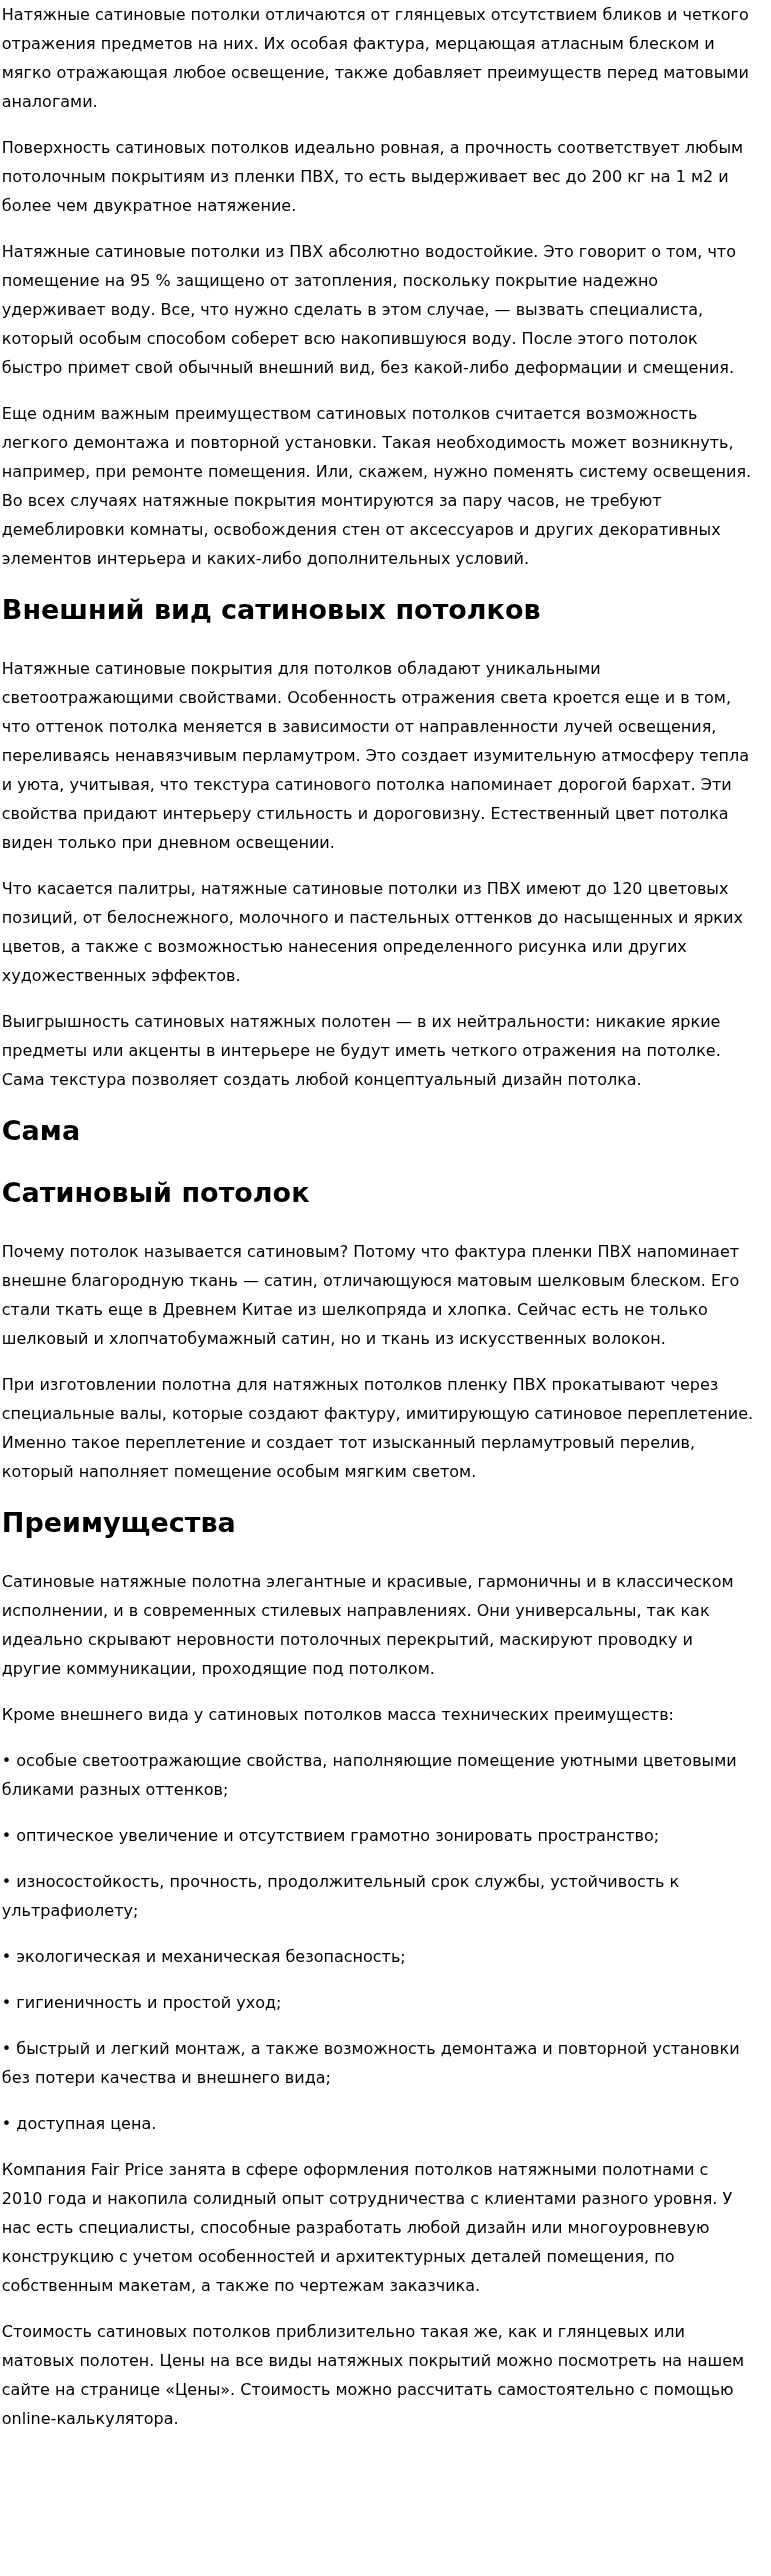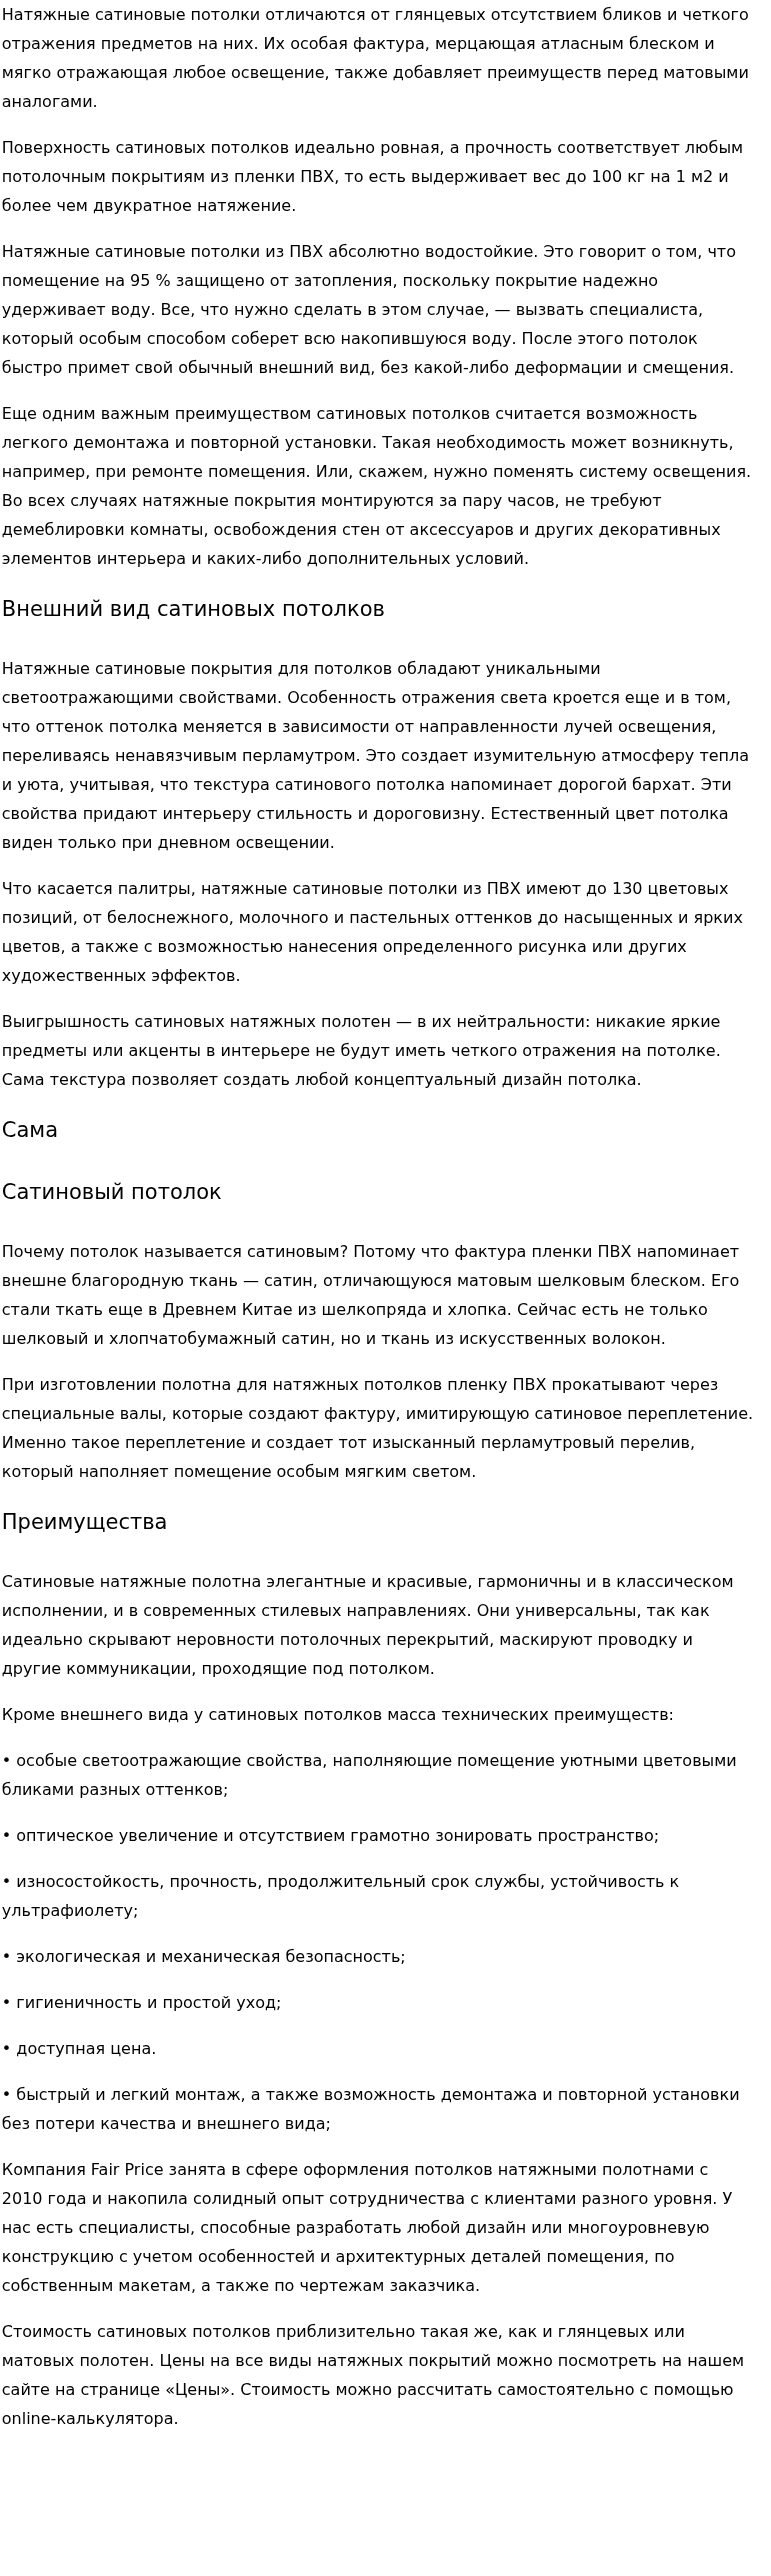--- a/index.html
+++ b/index.html
@@ -17,59 +17,59 @@
   main.article {
     box-sizing: border-box;
     width: 771px;
     padding-left: 1.8px;
     padding-right: 1.2px;
   }
   p {
     margin: 0 16px 17px 0;
   }
   h2.section-heading {
-    font-size: 21px;
-    font-weight: 400;
+    font-size: 27px;
+    font-weight: 700;
     line-height: 35px;
     margin: 19px 0 27px 0;
   }
   main.article > :last-child {
     margin-bottom: 0;
   }
 </style>
 </head>
 <body>
 
 <main class="article">
 
   <p>Натяжные сатиновые потолки отличаются от глянцевых отсутствием бликов и четкого отражения предметов на них. Их особая фактура, мерцающая атласным блеском и мягко отражающая любое освещение, также добавляет преимуществ перед матовыми аналогами.</p>
-  <p>Поверхность сатиновых потолков идеально ровная, а прочность соответствует любым потолочным покрытиям из пленки ПВХ, то есть выдерживает вес до 100 кг на 1 м2 и более чем двукратное натяжение.</p>
+  <p>Поверхность сатиновых потолков идеально ровная, а прочность соответствует любым потолочным покрытиям из пленки ПВХ, то есть выдерживает вес до 200 кг на 1 м2 и более чем двукратное натяжение.</p>
   <p>Натяжные сатиновые потолки из ПВХ абсолютно водостойкие. Это говорит о том, что помещение на 95 % защищено от затопления, поскольку покрытие надежно удерживает воду. Все, что нужно сделать в этом случае, — вызвать специалиста, который особым способом соберет всю накопившуюся воду. После этого потолок быстро примет свой обычный внешний вид, без какой-либо деформации и смещения.</p>
   <p>Еще одним важным преимуществом сатиновых потолков считается возможность легкого демонтажа и повторной установки. Такая необходимость может возникнуть, например, при ремонте помещения. Или, скажем, нужно поменять систему освещения. Во всех случаях натяжные покрытия монтируются за пару часов, не требуют демеблировки комнаты, освобождения стен от аксессуаров и других декоративных элементов интерьера и каких-либо дополнительных условий.</p>
 
   <h2 class="section-heading">Внешний вид сатиновых потолков</h2>
   <p>Натяжные сатиновые покрытия для потолков обладают уникальными светоотражающими свойствами. Особенность отражения света кроется еще и в том, что оттенок потолка меняется в зависимости от направленности лучей освещения, переливаясь ненавязчивым перламутром. Это создает изумительную атмосферу тепла и уюта, учитывая, что текстура сатинового потолка напоминает дорогой бархат. Эти свойства придают интерьеру стильность и дороговизну. Естественный цвет потолка виден только при дневном освещении.</p>
-  <p>Что касается палитры, натяжные сатиновые потолки из ПВХ имеют до 130 цветовых позиций, от белоснежного, молочного и пастельных оттенков до насыщенных и ярких цветов, а также с возможностью нанесения определенного рисунка или других художественных эффектов.</p>
+  <p>Что касается палитры, натяжные сатиновые потолки из ПВХ имеют до 120 цветовых позиций, от белоснежного, молочного и пастельных оттенков до насыщенных и ярких цветов, а также с возможностью нанесения определенного рисунка или других художественных эффектов.</p>
   <p>Выигрышность сатиновых натяжных полотен — в их нейтральности: никакие яркие предметы или акценты в интерьере не будут иметь четкого отражения на потолке. Сама текстура позволяет создать любой концептуальный дизайн потолка.</p>
 
   <h2 class="section-heading">Сама</h2>
 
   <h2 class="section-heading">Сатиновый потолок</h2>
   <p>Почему потолок называется сатиновым? Потому что фактура пленки ПВХ напоминает внешне благородную ткань — сатин, отличающуюся матовым шелковым блеском. Его стали ткать еще в Древнем Китае из шелкопряда и хлопка. Сейчас есть не только шелковый и хлопчатобумажный сатин, но и ткань из искусственных волокон.</p>
   <p>При изготовлении полотна для натяжных потолков пленку ПВХ прокатывают через специальные валы, которые создают фактуру, имитирующую сатиновое переплетение. Именно такое переплетение и создает тот изысканный перламутровый перелив, который наполняет помещение особым мягким светом.</p>
 
   <h2 class="section-heading">Преимущества</h2>
   <p>Сатиновые натяжные полотна элегантные и красивые, гармоничны и в классическом исполнении, и в современных стилевых направлениях. Они универсальны, так как идеально скрывают неровности потолочных перекрытий, маскируют проводку и другие коммуникации, проходящие под потолком.</p>
   <p>Кроме внешнего вида у сатиновых потолков масса технических преимуществ:</p>
 
   <p>• особые светоотражающие свойства, наполняющие помещение уютными цветовыми бликами разных оттенков;</p>
   <p>• оптическое увеличение и отсутствием грамотно зонировать пространство;</p>
   <p>• износостойкость, прочность, продолжительный срок службы, устойчивость к ультрафиолету;</p>
   <p>• экологическая и механическая безопасность;</p>
   <p>• гигиеничность и простой уход;</p>
+  <p>• быстрый и легкий монтаж, а также возможность демонтажа и повторной установки без потери качества и внешнего вида;</p>
   <p>• доступная цена.</p>
-  <p>• быстрый и легкий монтаж, а также возможность демонтажа и повторной установки без потери качества и внешнего вида;</p>
 
   <p>Компания Fair Price занята в сфере оформления потолков натяжными полотнами с 2010 года и накопила солидный опыт сотрудничества с клиентами разного уровня. У нас есть специалисты, способные разработать любой дизайн или многоуровневую конструкцию с учетом особенностей и архитектурных деталей помещения, по собственным макетам, а также по чертежам заказчика.</p>
   <p>Стоимость сатиновых потолков приблизительно такая же, как и глянцевых или матовых полотен. Цены на все виды натяжных покрытий можно посмотреть на нашем сайте на странице «Цены». Стоимость можно рассчитать самостоятельно с помощью online-калькулятора.</p>
 
 </main>
 
 
 </body></html>

